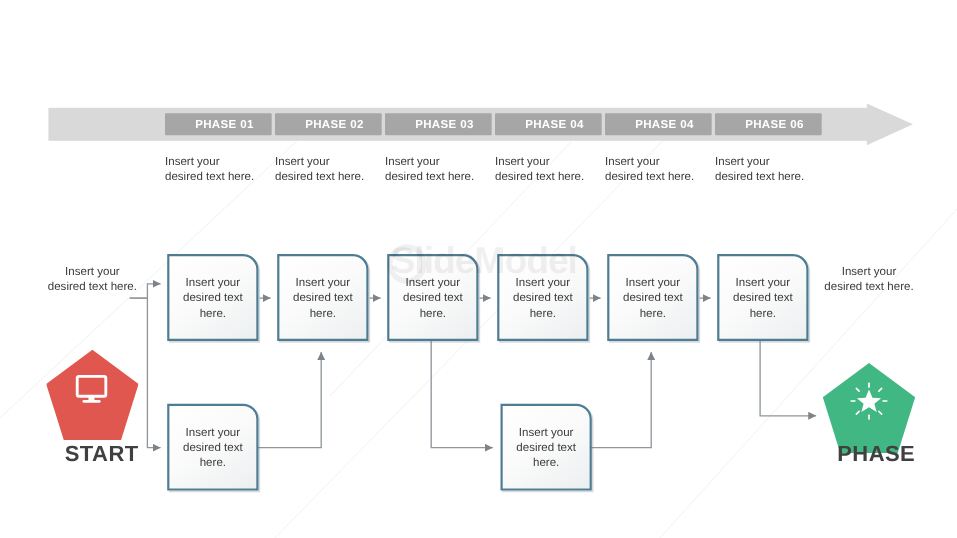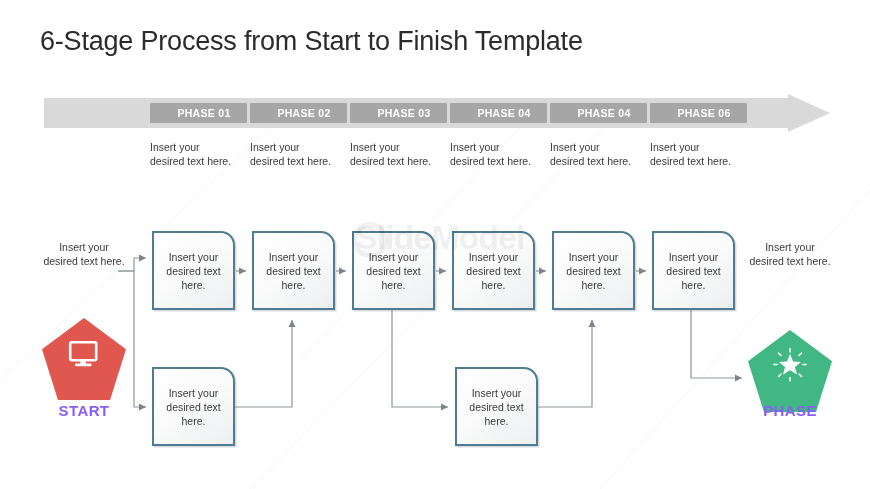--- a/index.html
+++ b/index.html
@@ -77,41 +77,40 @@
   }
 
   
   .penta{
     position:absolute;
     clip-path:polygon(50% 0%,100% 38%,81% 100%,19% 100%,0% 38%);
   }
   .penta.start{background:#e0574f;}
   .penta.finish{background:#41b883;}
   .pl{
-    position:absolute;font-size:15px;font-weight:700;color:#8b5cf6;
-    letter-spacing:.4px;text-align:center;
+    position:absolute;font-size:20px;font-weight:700;color:#404040;
+    letter-spacing:.4px;text-align:right;
   }
   .pic{position:absolute;}
 
   
   .conn{position:absolute;left:0;top:0;width:870px;height:489px;pointer-events:none;}
 </style>
 </head>
 <body>
 
 <div id="stage">
 
   <svg class="diag">
     <line x1="300" y1="100" x2="0" y2="380" stroke="#9aa0a6" stroke-width="1"></line>
     <line x1="620" y1="110" x2="250" y2="489" stroke="#9aa0a6" stroke-width="1"></line>
     <line x1="870" y1="190" x2="600" y2="489" stroke="#9aa0a6" stroke-width="1"></line>
     <line x1="520" y1="128" x2="300" y2="360" stroke="#9aa0a6" stroke-width="1"></line>
   </svg>
 
-  <div class="title">6-Stage Process from Start to Finish Template</div>
 
   <div class="arrowbar">
     <div class="body"></div>
     <div class="head"></div>
   </div>
 
   <div class="phase" style="left:150px">
       <span>PHASE 01</span>
     </div>
   <div class="phase" style="left:250px">

